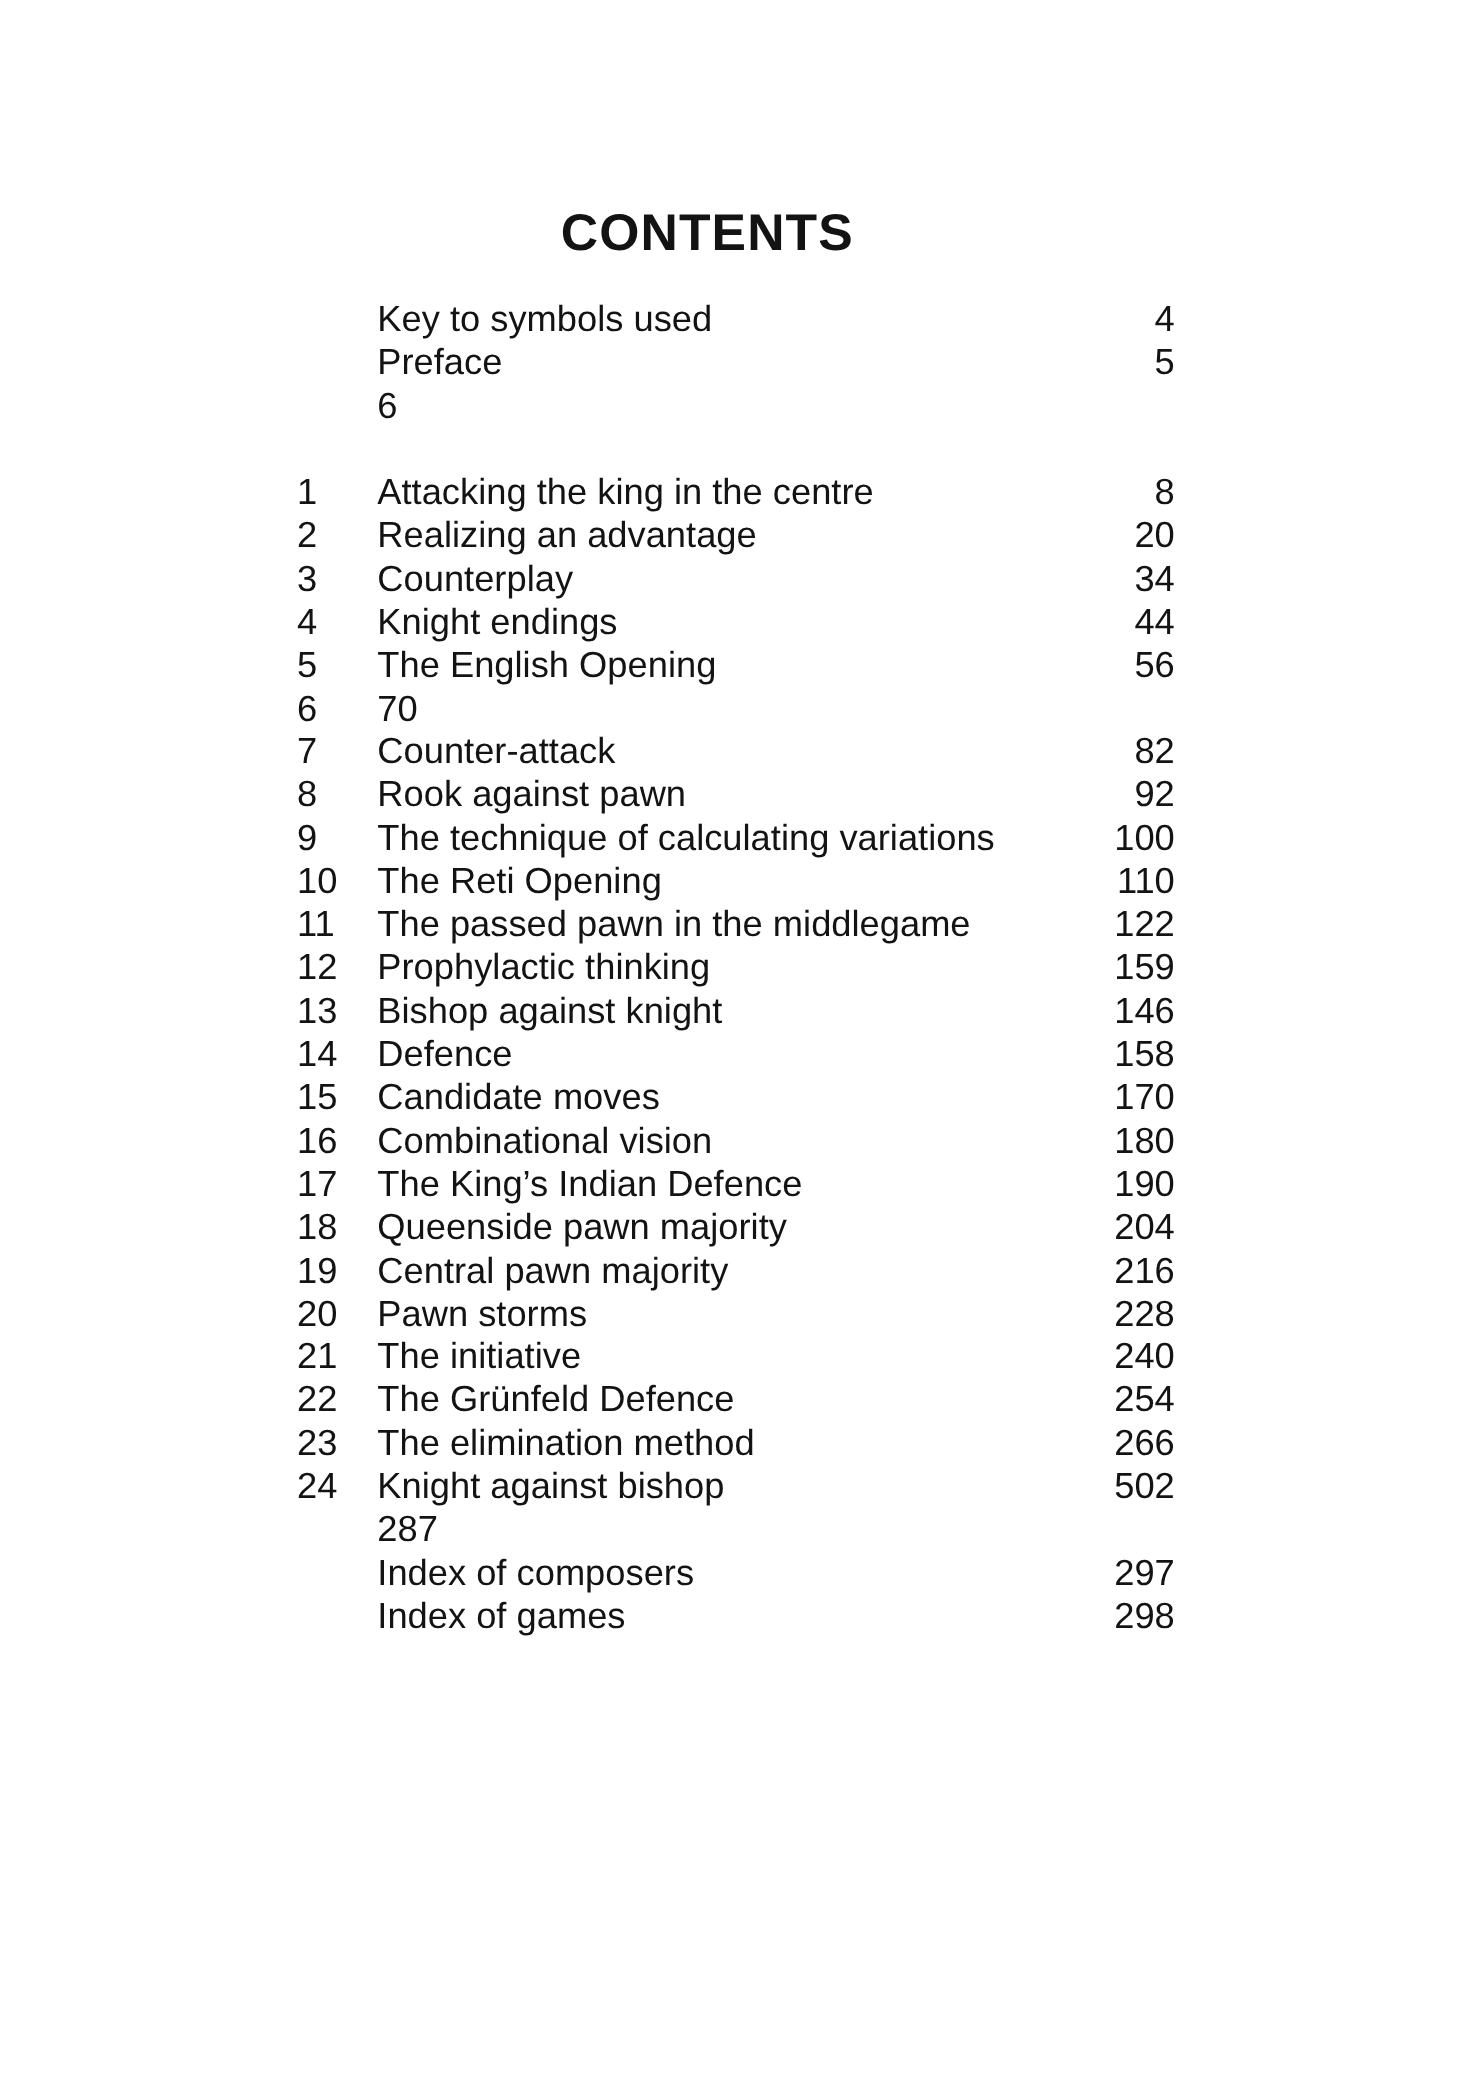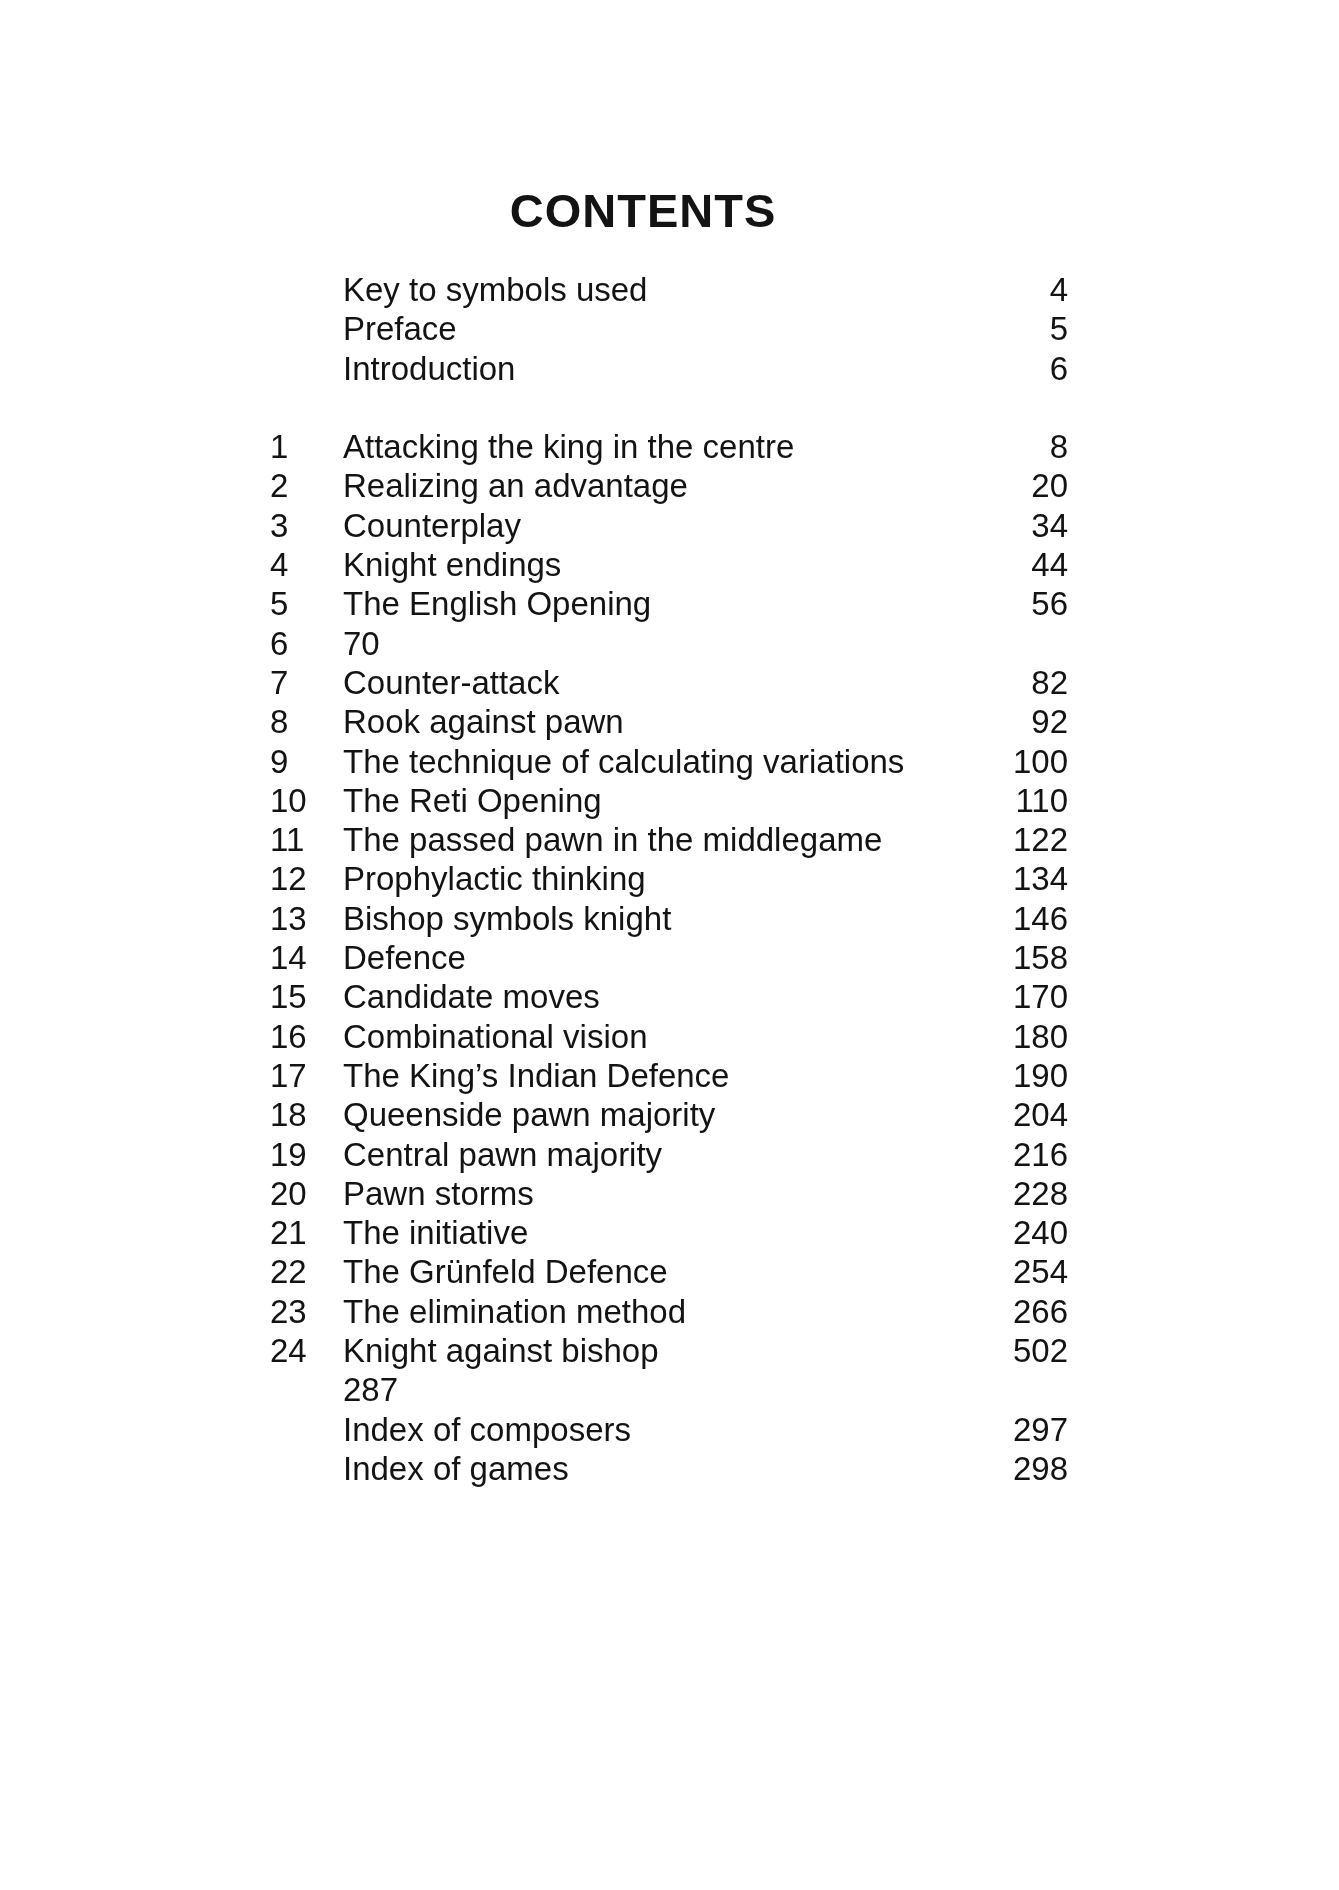--- a/index.html
+++ b/index.html
@@ -68,21 +68,20 @@
   </div>
 
   <div class="row">
     <span class="num"></span>
     <span class="label">Preface</span>
     <span class="pg">5</span>
   </div>
 
   <div class="row">
     <span class="num"></span>
-    <span class="label">Introduction</span>
     <span class="pg">6</span>
   </div>
 </div>
     <div id="chapter-rows" class="group-main">
   <div class="row">
     <span class="num">1</span>
     <span class="label">Attacking the king in the centre</span>
     <span class="pg">8</span>
   </div>
 
@@ -141,26 +140,26 @@
 
   <div class="row">
     <span class="num">11</span>
     <span class="label">The passed pawn in the middlegame</span>
     <span class="pg">122</span>
   </div>
 
   <div class="row">
     <span class="num">12</span>
     <span class="label">Prophylactic thinking</span>
-    <span class="pg">134</span>
+    <span class="pg">159</span>
   </div>
 
   <div class="row">
     <span class="num">13</span>
-    <span class="label">Bishop symbols knight</span>
+    <span class="label">Bishop against knight</span>
     <span class="pg">146</span>
   </div>
 
   <div class="row">
     <span class="num">14</span>
     <span class="label">Defence</span>
     <span class="pg">158</span>
   </div>
 
   <div class="row">

